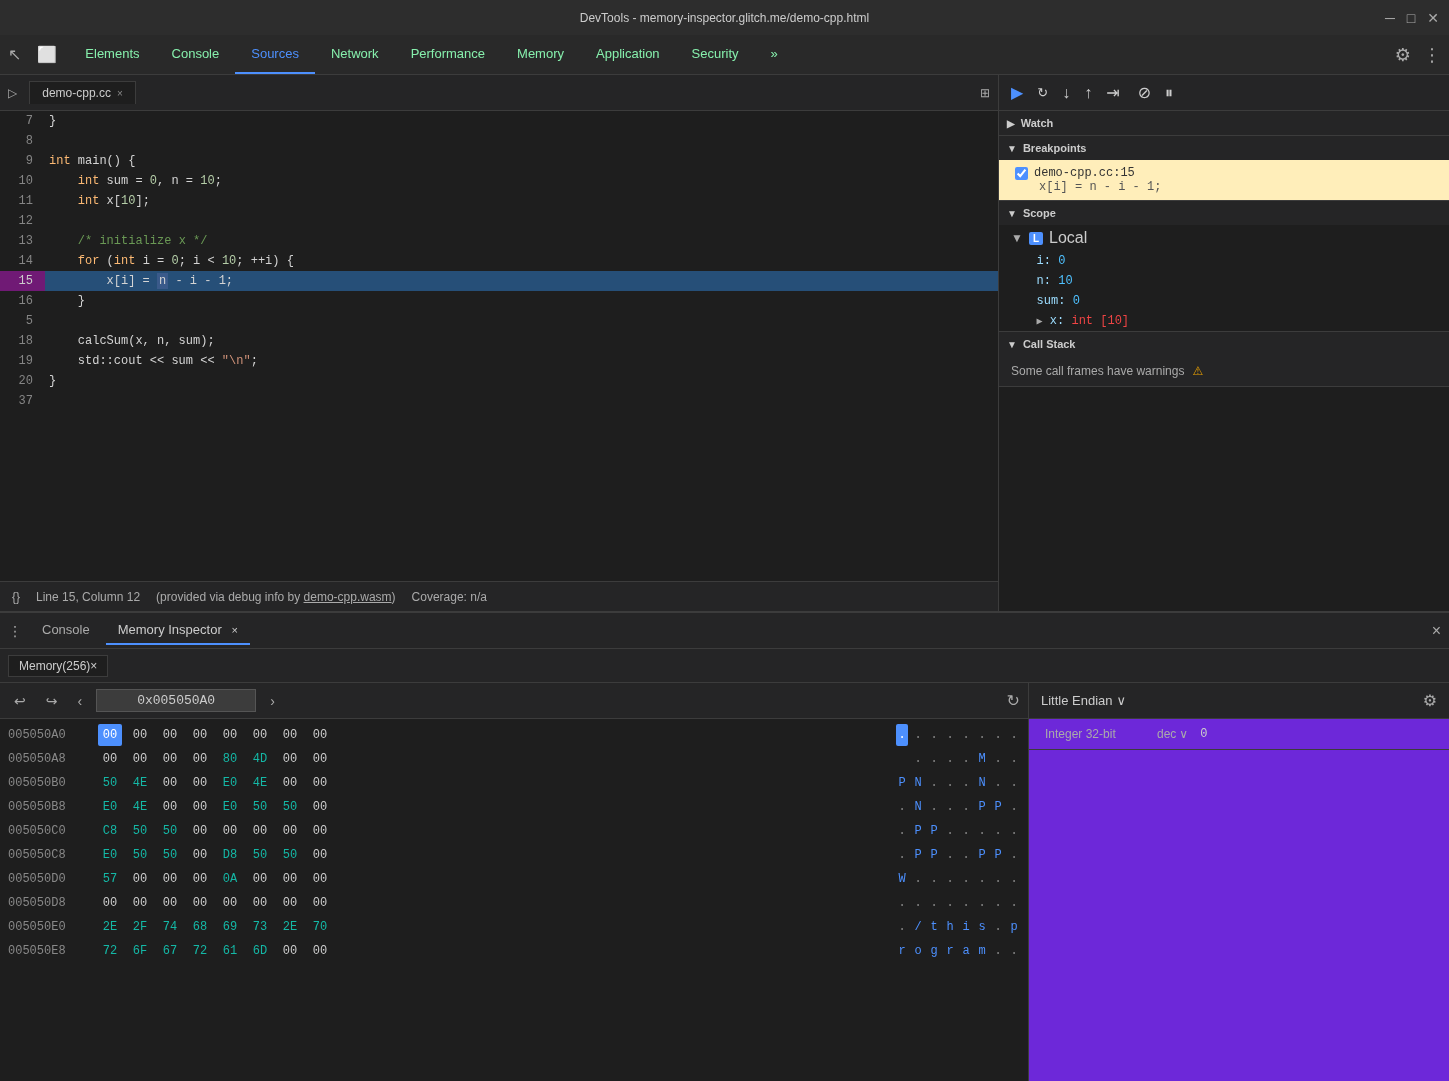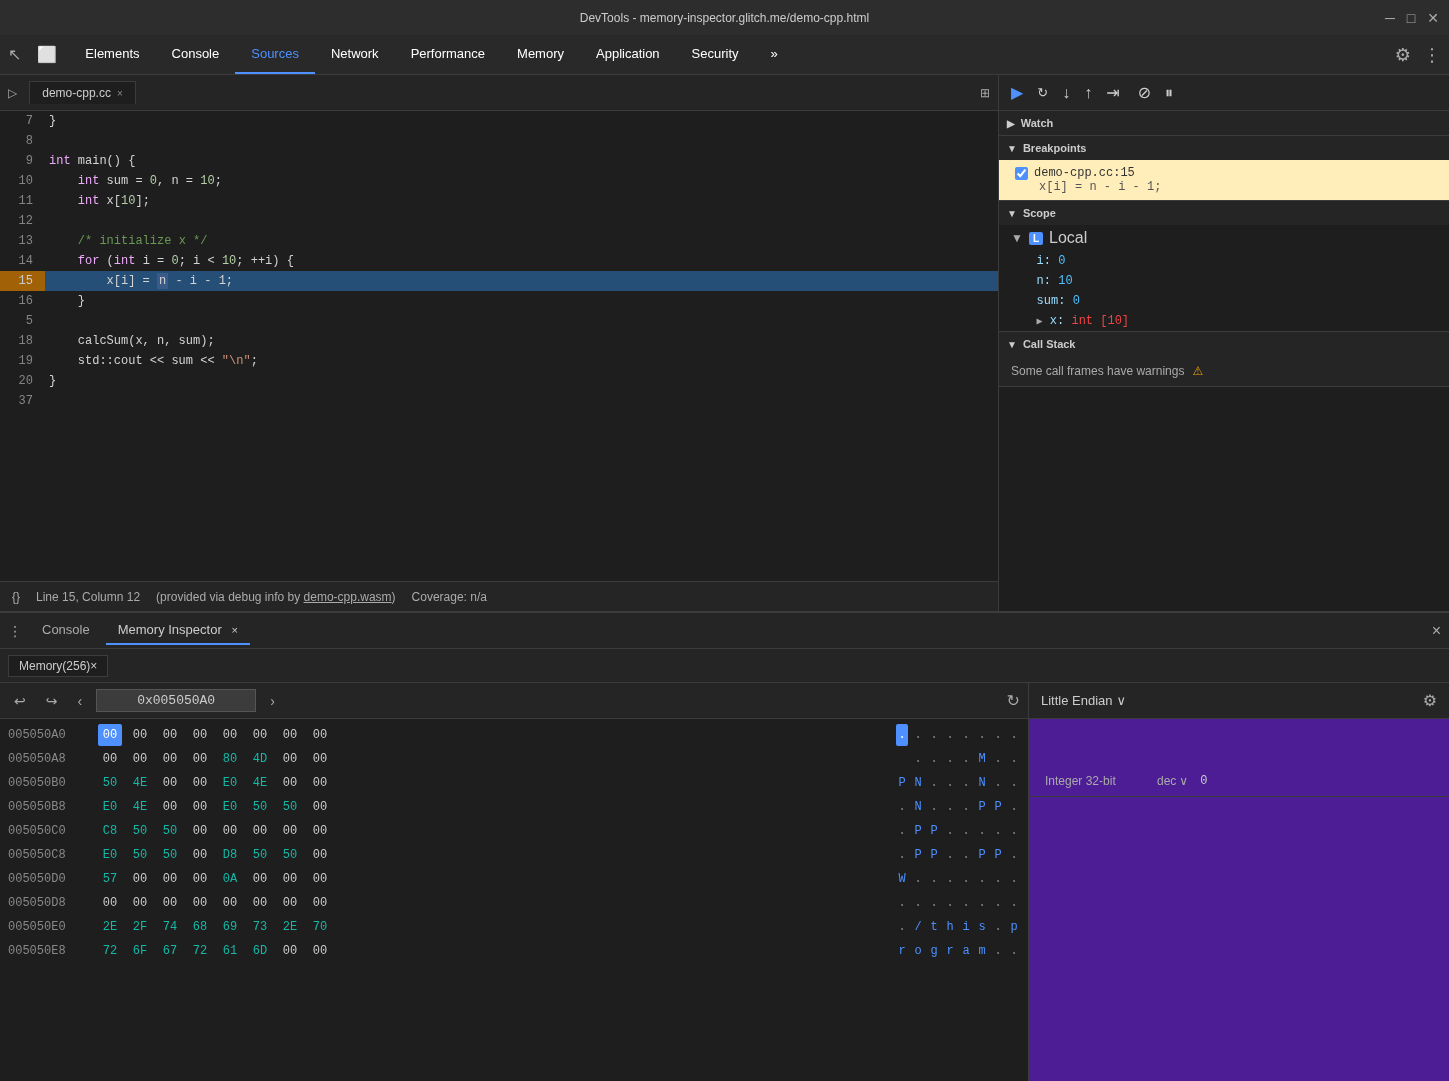--- a/index.html
+++ b/index.html
@@ -34,21 +34,21 @@
       border-bottom: 1px solid #3c3c3c;
       padding: 0 8px;
     }
     .nav-icons { display: flex; gap: 16px; align-items: center; margin-right: 12px; }
     .nav-icon { color: #aaa; font-size: 16px; cursor: pointer; }
     .nav-tabs { display: flex; align-items: stretch; height: 100%; }
     .nav-tab {
       padding: 0 16px;
       display: flex;
       align-items: center;
-      color: #ffffff;
+      color: #86efac;
       cursor: pointer;
       font-size: 13px;
       border-bottom: 2px solid transparent;
     }
     .nav-tab.active { color: #4d90fe; border-bottom: 2px solid #4d90fe; }
     .nav-right { margin-left: auto; display: flex; gap: 12px; align-items: center; }
 
     
     .main-area {
       display: flex;
@@ -104,21 +104,21 @@
     .code-line.active-line { background: #264f78; }
     .line-num {
       width: 45px;
       min-width: 45px;
       text-align: right;
       padding-right: 12px;
       color: #858585;
       user-select: none;
     }
     .line-content { flex: 1; padding-left: 4px; white-space: pre; }
-    .kw { color: #f0abfc; }
+    .kw { color: #fdba74; }
     .num { color: #b5cea8; }
     .str { color: #ce9178; }
     .cmt { color: #6a9955; }
     .highlight { background: #3a5a8a; padding: 1px 2px; }
 
     
     .status-bar {
       height: 30px;
       background: #252526;
       border-top: 1px solid #3c3c3c;
@@ -352,22 +352,21 @@
     }
     .hex-ascii-char { width: 12px; text-align: center; cursor: pointer; }
     .hex-ascii-char.selected { background: #4d90fe; color: white; border-radius: 2px; }
     .hex-ascii-char.blue { color: #4d90fe; }
 
     
     .value-inspector {
       width: 420px;
       display: flex;
       flex-direction: column;
-      background: #4c1d95;
-      gap: 47px;
+      background: #6d28d9;
     }
     .value-inspector-header {
       display: flex;
       align-items: center;
       padding: 8px 12px;
       border-bottom: 1px solid #3c3c3c;
       background: #252526;
     }
     .endian-select {
       background: #252526;
@@ -486,21 +485,21 @@
         <span class="line-num">13</span>
         <span class="line-content">    <span class="cmt">/* initialize x */</span></span>
       </div>
 
       <div class="code-line">
         <span class="line-num">14</span>
         <span class="line-content">    <span class="kw">for</span> (<span class="kw">int</span> i = <span class="num">0</span>; i &lt; <span class="num">10</span>; ++i) {</span>
       </div>
 
       <div class="code-line active-line" style="background:#264f78;">
-        <span class="line-num" style="color:#ccc;background:#a16207;">15</span>
+        <span class="line-num" style="color:#ccc;background:#701a75;">15</span>
         <span class="line-content">        x[i] = <span class="highlight">n</span> - i - 1;</span>
       </div>
 
       <div class="code-line">
         <span class="line-num">16</span>
         <span class="line-content">    }</span>
       </div>
 
       <div class="code-line">
         <span class="line-num">5</span>

